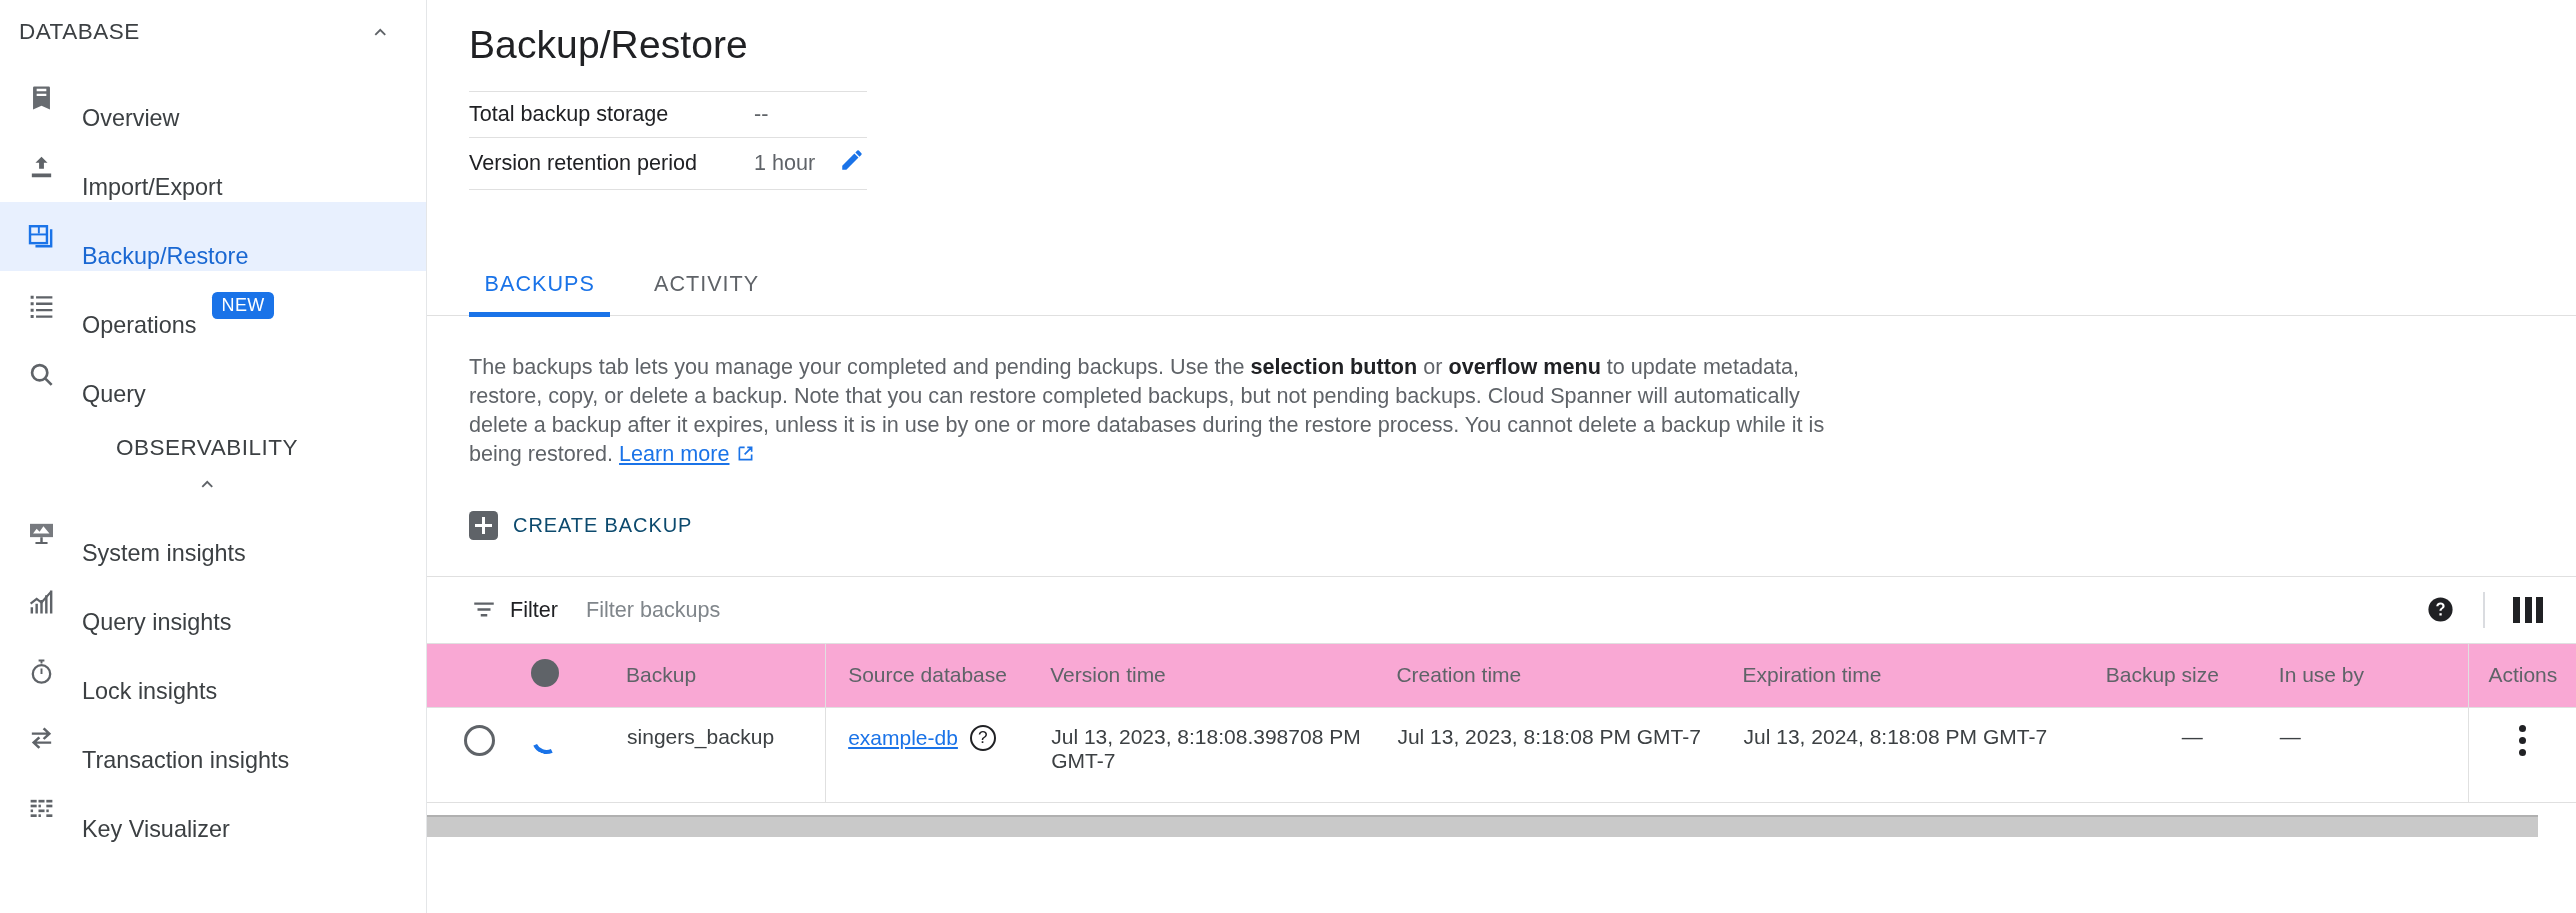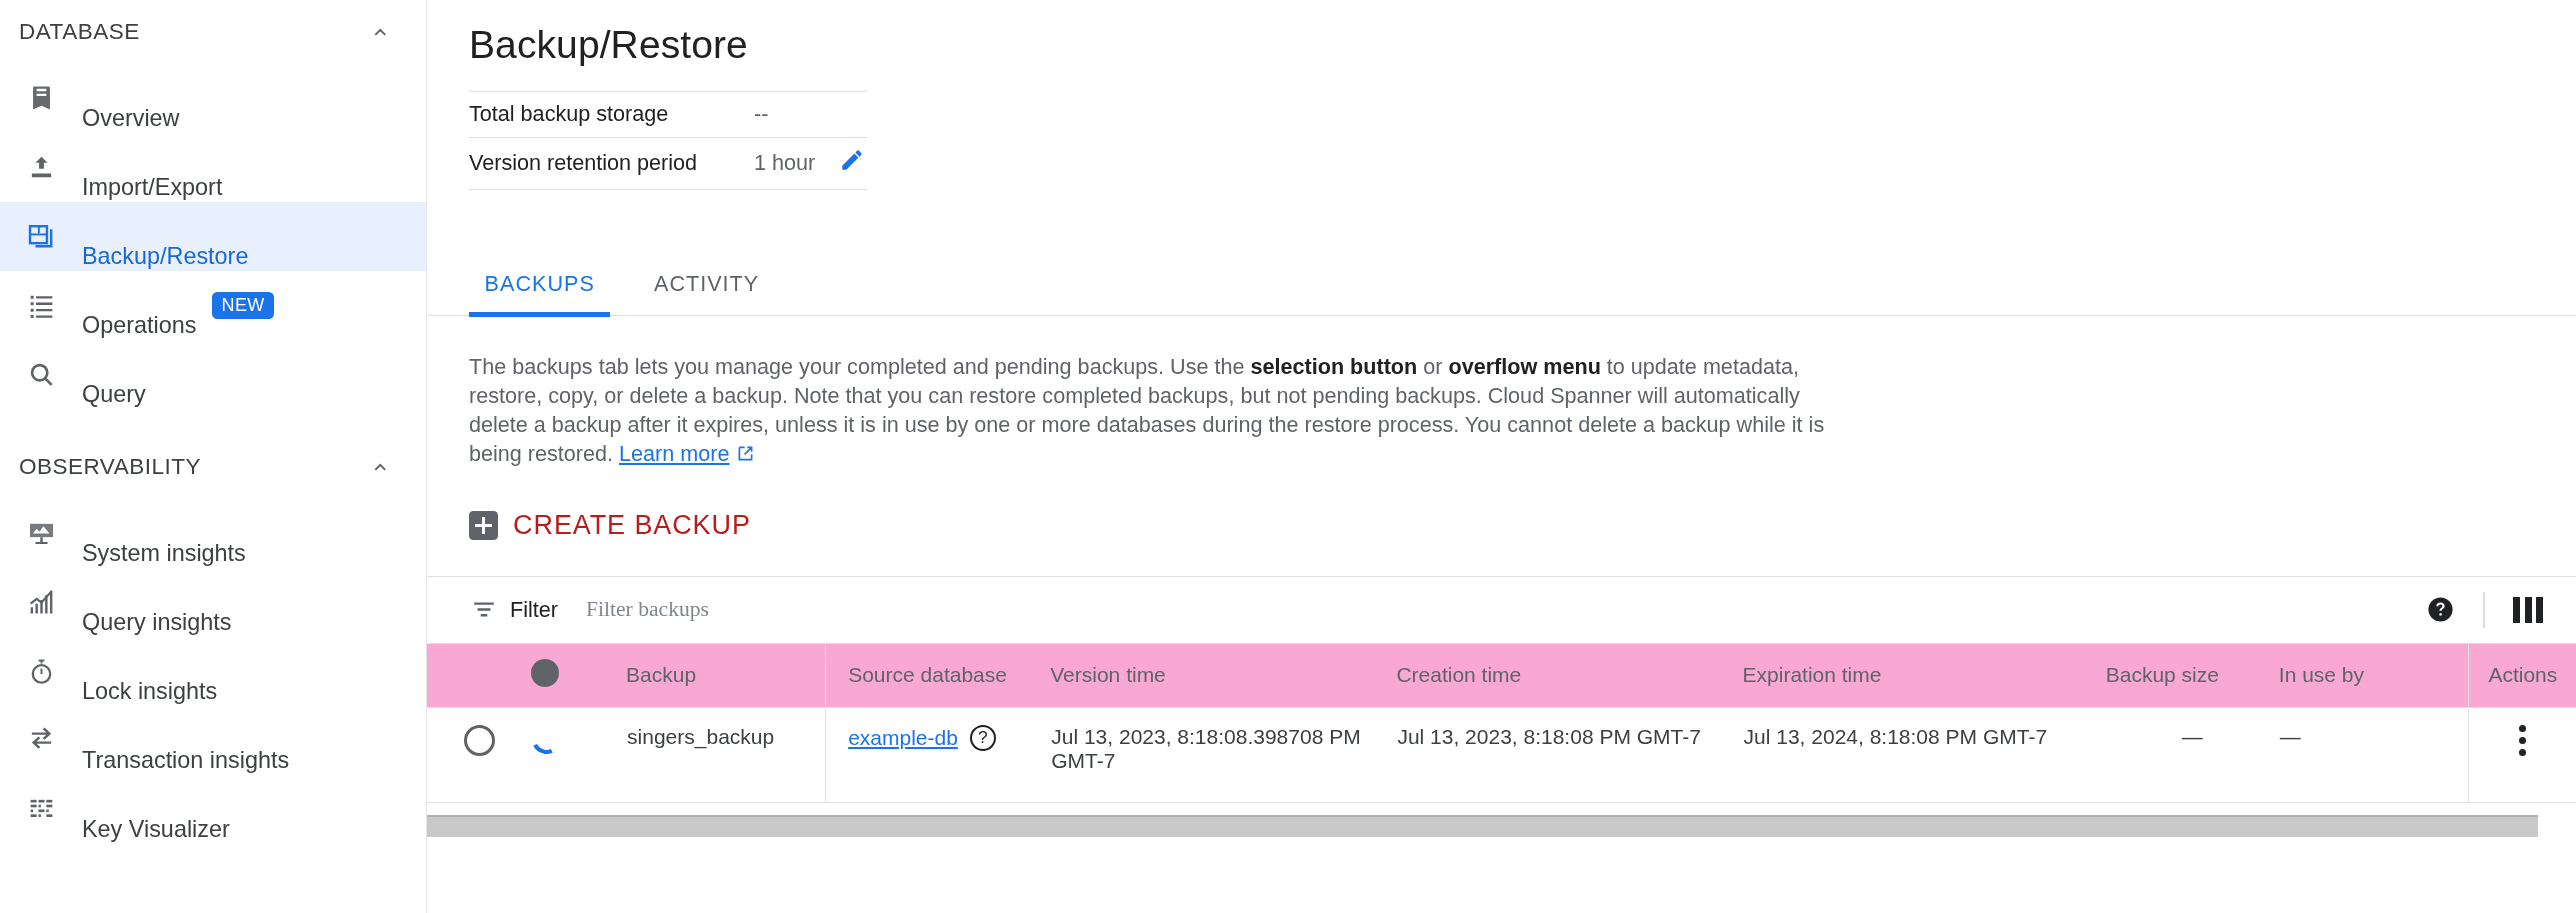--- a/index.html
+++ b/index.html
@@ -61,21 +61,21 @@
     display: inline-block;
     margin-left: 15.6px;
     background: #1a73e8;
     color: #fff;
     font-size: 18px;
     letter-spacing: 0.4px;
     padding: 4.3px 9.5px 5.2px;
     border-radius: 5.2px;
     line-height: 1;
   }
-  .obs-head { margin-top: 26px; }
+  .obs-head { margin-top: 26px; flex-direction: column; }
 
   
   .main {
     flex: 1 1 auto;
     position: relative;
     background: #fff;
     overflow: hidden;
   }
   .page-title {
     font-size: 39px;
@@ -140,22 +140,22 @@
     line-height: 1.35;
     color: #5f6368;
   }
   .desc b { color: #202124; font-weight: 700; }
   .desc a { color: #1a73e8; text-decoration: underline; }
   .ext-ic { display: inline-block; vertical-align: -2.6px; margin-left: 5.2px; }
 
   .create-row { margin: 31px 0 0 42px; height: 48px; display: flex; align-items: center; }
   .create-btn {
     display: inline-flex; align-items: center;
-    font-size: 27px; letter-spacing: 0.9px;
-    color: #b91c1c;
+    font-size: 20px; letter-spacing: 0.9px;
+    color: #0c4a6e;
     cursor: pointer;
     background: none; border: none; padding: 0;
     font-family: "Liberation Sans", sans-serif;
   }
   .plus-box {
     width: 28.5px; height: 28.5px;
     background: #5f6368;
     border-radius: 4.3px;
     margin-right: 15.6px;
     position: relative;
@@ -172,21 +172,21 @@
     border-top: 1.7px solid #e0e0e0;
     height: 67px;
     display: flex; align-items: center;
     padding: 0 24px 0 42px;
   }
   .filter-ic { width: 29px; height: 29px; margin-right: 12px; color: #5f6368; display:flex; align-items:center; justify-content:center;}
   .filter-label { font-size: 21.6px; color: #202124; margin-right: 26px; }
   .filter-input {
     border: none; outline: none;
     font-size: 21.6px; color: #5f6368;
-    font-family: Liberation Serif, serif;
+    font-family: Liberation Sans, sans-serif;
     background: transparent;
     flex: 1 1 auto;
   }
   .filter-input::placeholder { color: #80868b; }
   .bar-right { display: flex; align-items: center; gap: 0; }
   .icon-btn {
     width: 48px; height: 48px;
     display: flex; align-items: center; justify-content: center;
     cursor: pointer; color: #202124;
   }

